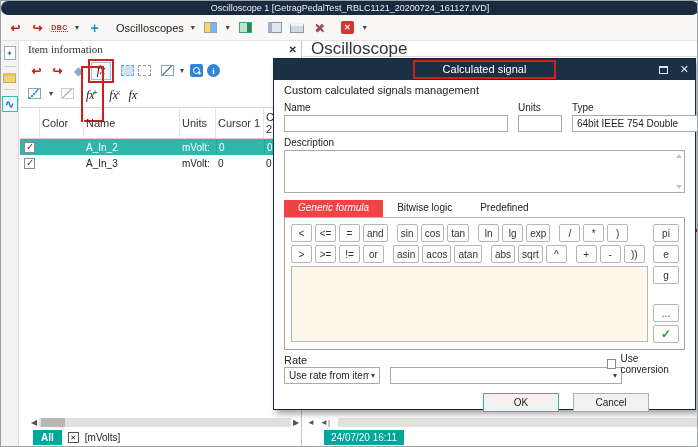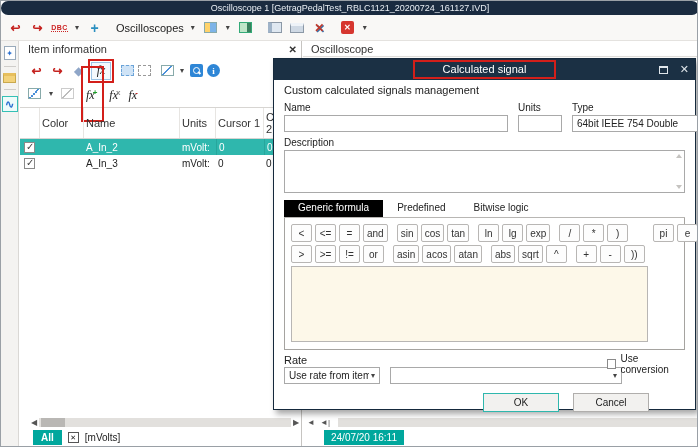--- a/index.html
+++ b/index.html
@@ -29,21 +29,21 @@
   .left-rail{position:absolute;left:0;top:40px;width:18px;height:407px;background:#f4f3f1;border-right:1px solid #dad8d5;
     display:flex;flex-direction:column;align-items:center;padding-top:5px;}
   .rail-sep{width:12px;border-top:1px solid #cfcdca;margin:6px 0;}
   .doc-ico{width:12px;height:14px;background:#fff;border:1px solid #9ab;position:relative;font-size:8px;color:#2a6fd0;
     display:flex;align-items:center;justify-content:center;}
   .folder-ico{width:13px;height:10px;background:#f3d27a;border:1px solid #c9a94e;border-top:3px solid #e7bf5d;}
   .signal-ico{width:16px;height:16px;border:1px solid #35c0b5;background:#eefbfa;color:#2a6fd0;font-size:11px;
     display:flex;align-items:center;justify-content:center;font-weight:bold;}
   
   .item-panel{position:absolute;left:19px;top:40px;width:282px;height:407px;background:#fff;border-right:1px solid #c6c4c1;}
-  .panel-header{height:16px;display:flex;align-items:center;font-size:11px;color:#333;padding:0 4px 0 8px;}
+  .panel-header{height:16px;display:flex;align-items:center;font-size:11px;color:#333;padding:0 4px 0 8px;font-family:Liberation Serif, serif;}
   .panel-header .spacer{flex:1;}
   .x-btn{font-size:10px;color:#333;font-weight:bold;cursor:default;}
   .p-toolbar{display:flex;align-items:center;gap:4px;padding:3px 4px 2px 8px;height:26px;}
   .p-toolbar2{display:flex;align-items:center;gap:6px;padding:0 4px 3px 8px;height:24px;}
   .fx{font-style:italic;font-family:"Liberation Serif",serif;font-size:12px;color:#222;}
   .fx-btn{width:20px;height:18px;border:1px solid #9cc3e5;background:#f4f9fd;display:inline-flex;align-items:center;justify-content:center;}
   .annot{outline:2px solid #d31f1a;outline-offset:1px;}
   .badge{font-size:8px;font-weight:bold;position:relative;top:-4px;left:-2px;}
   .green{color:#1f9d2a;} .gray{color:#888;} .redc{color:#c5221f;}
   .sel-filled{width:13px;height:11px;border:1px dashed #6aa3d8;background:#cfe3f6;}
@@ -70,21 +70,21 @@
   .h-scroll{position:absolute;left:9px;bottom:20px;width:272px;height:11px;display:flex;align-items:center;}
   .scroll-arrow{font-size:8px;color:#555;width:10px;text-align:center;}
   .scroll-track{flex:1;height:9px;background:#e2e0dd;position:relative;}
   .scroll-thumb{position:absolute;left:2px;top:0;width:24px;height:9px;background:#b9b7b4;}
   .panel-bottom{position:absolute;left:0;bottom:2px;width:100%;height:17px;display:flex;align-items:center;gap:6px;padding-left:13px;}
   .all-btn{background:#00a79d;color:#fff;font-size:10px;font-weight:bold;padding:1px 8px;height:15px;display:inline-flex;align-items:center;}
   .xsmall-ico{width:11px;height:11px;border:1px solid #555;font-size:7px;display:inline-flex;align-items:center;justify-content:center;color:#222;}
   .mvolts{font-size:10px;color:#222;}
   
   .osc-panel{position:absolute;left:302px;top:40px;width:396px;height:407px;background:#fff;}
-  .osc-tabstrip{height:16px;display:flex;align-items:center;font-size:11px;color:#333;padding-left:8px;border-bottom:1px solid #e2e0dd;}
+  .osc-tabstrip{height:16px;display:flex;align-items:center;font-size:17px;color:#333;padding-left:8px;border-bottom:1px solid #e2e0dd;}
   .osc-bottom{position:absolute;left:0;bottom:20px;width:100%;height:11px;display:flex;align-items:center;gap:2px;padding-left:3px;}
   .osc-track{flex:1;height:9px;background:#e2e0dd;margin-left:4px;}
   .ts-badge{position:absolute;left:21px;bottom:3px;background:#00a79d;color:#fff;font-size:10px;padding:1px 7px;height:15px;
     display:inline-flex;align-items:center;}
   .trace-sliver{position:absolute;right:0px;top:188px;width:4px;height:3px;background:#c5221f;}
   
   .dialog{position:absolute;left:272px;top:57px;width:423px;height:352px;background:#fff;border:1px solid #15293c;
     box-shadow:3px 4px 6px rgba(0,0,0,.35);}
   .dlg-titlebar{height:21px;background:#1b3044;display:flex;align-items:center;justify-content:center;position:relative;}
   .dlg-title{color:#fff;font-size:11px;border:2px solid #d31f1a;padding:0 28px;line-height:15px;}
@@ -99,28 +99,28 @@
   .f-name{width:224px;} .f-units{width:44px;} .f-type{width:145px;}
   .select{border:1px solid #a9a9a9;height:17px;background:#fff;display:flex;align-items:center;font-size:10px;padding:0 2px 0 4px;}
   .select .sel-txt{flex:1;overflow:hidden;white-space:nowrap;}
   .desc-label{font-size:10px;margin:5px 0 2px 0;}
   .desc-box{border:1px solid #a9a9a9;height:43px;position:relative;background:#fff;}
   .tri-up,.tri-down{position:absolute;right:2px;width:0;height:0;border-left:3px solid transparent;border-right:3px solid transparent;}
   .tri-up{top:3px;border-bottom:4px solid #c5c3c0;}
   .tri-down{bottom:3px;border-top:4px solid #c5c3c0;}
   .tabs{display:flex;margin-top:7px;border-bottom:1px solid #b8b6b3;height:18px;}
   .tab{font-size:10px;padding:2px 14px;color:#222;}
-  .tab.active{background:#000000;color:#fff;}
+  .tab.active{background:#ef4444;color:#fff;font-style:italic;}
   .formula-frame{border:1px solid #a5a3a0;border-top:none;padding:6px 36px 6px 6px;position:relative;height:132px;}
   .key-row{display:flex;gap:9px;margin-bottom:3px;}
   .key-group{display:flex;gap:3px;}
   .key{min-width:21px;height:18px;border:1px solid #b8b6b4;background:#fdfdfd;border-radius:2px;font-size:10px;color:#333;
     display:inline-flex;align-items:center;justify-content:center;padding:0 3px;font-family:"Liberation Sans",sans-serif;}
   .formula-input{margin-top:3px;width:100%;height:76px;background:#fdf8e9;border:1px solid #b8b6b4;}
-  .side-col{position:absolute;right:5px;top:6px;bottom:6px;width:26px;display:flex;flex-direction:row;gap:3px;align-items:stretch;}
+  .side-col{position:absolute;right:5px;top:6px;bottom:6px;width:26px;display:flex;flex-direction:column;gap:3px;align-items:stretch;}
   .side-col .flexsp{flex:1;}
   .key.check{color:#1f9d2a;font-weight:bold;font-size:12px;}
   .rate-label{font-size:11px;margin:4px 0 1px 0;}
   .rate-row{display:flex;gap:10px;align-items:center;position:relative;}
   .r-sel1{width:96px;} .r-sel2{width:232px;}
   .conv-box{position:absolute;right:0;top:-14px;width:78px;}
   .cb-row{display:flex;align-items:center;gap:4px;font-size:10px;margin-bottom:3px;}
   .cb2{width:10px;height:10px;border:1px solid #8a8a8a;background:#fff;}
   .btn{border:1px solid #b0aeac;background:#f2f1ef;font-size:10px;height:19px;display:inline-flex;align-items:center;justify-content:center;
     font-family:"Liberation Sans",sans-serif;color:#222;}
@@ -289,22 +289,22 @@
           </div>
         </div>
       </div>
       <div class="desc-label">Description</div>
       <div class="desc-box">
         <span class="tri-up"></span>
         <span class="tri-down"></span>
       </div>
       <div class="tabs">
         <span class="tab active">Generic formula</span>
+        <span class="tab">Bitwise logic</span>
         <span class="tab">Predefined</span>
-        <span class="tab">Bitwise logic</span>
       </div>
       <div class="formula-frame">
         <div class="key-row">
           <span class="key-group">
             <button class="key">&lt;</button>
             <button class="key">&lt;=</button>
             <button class="key">=</button>
             <button class="key">and</button>
           </span>
           <span class="key-group">

